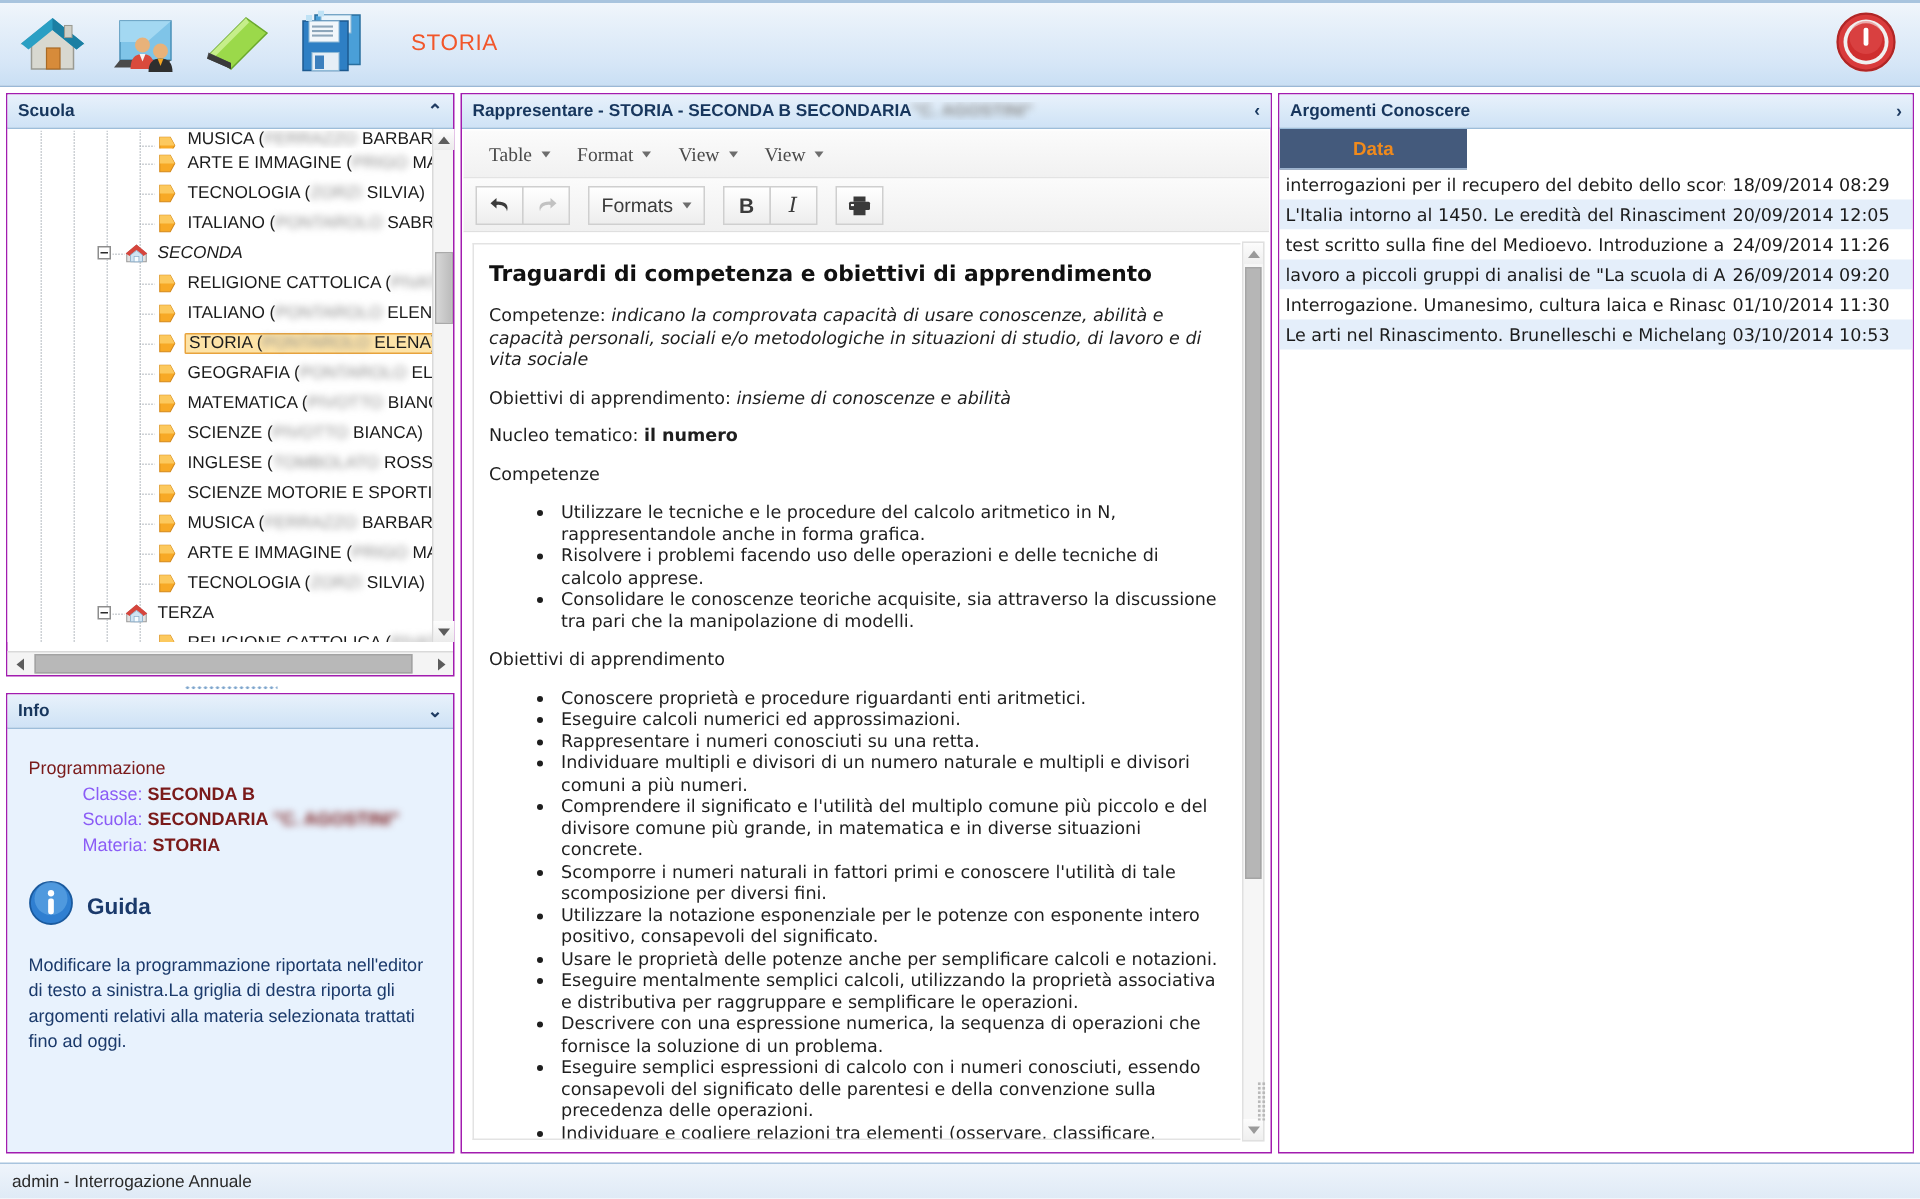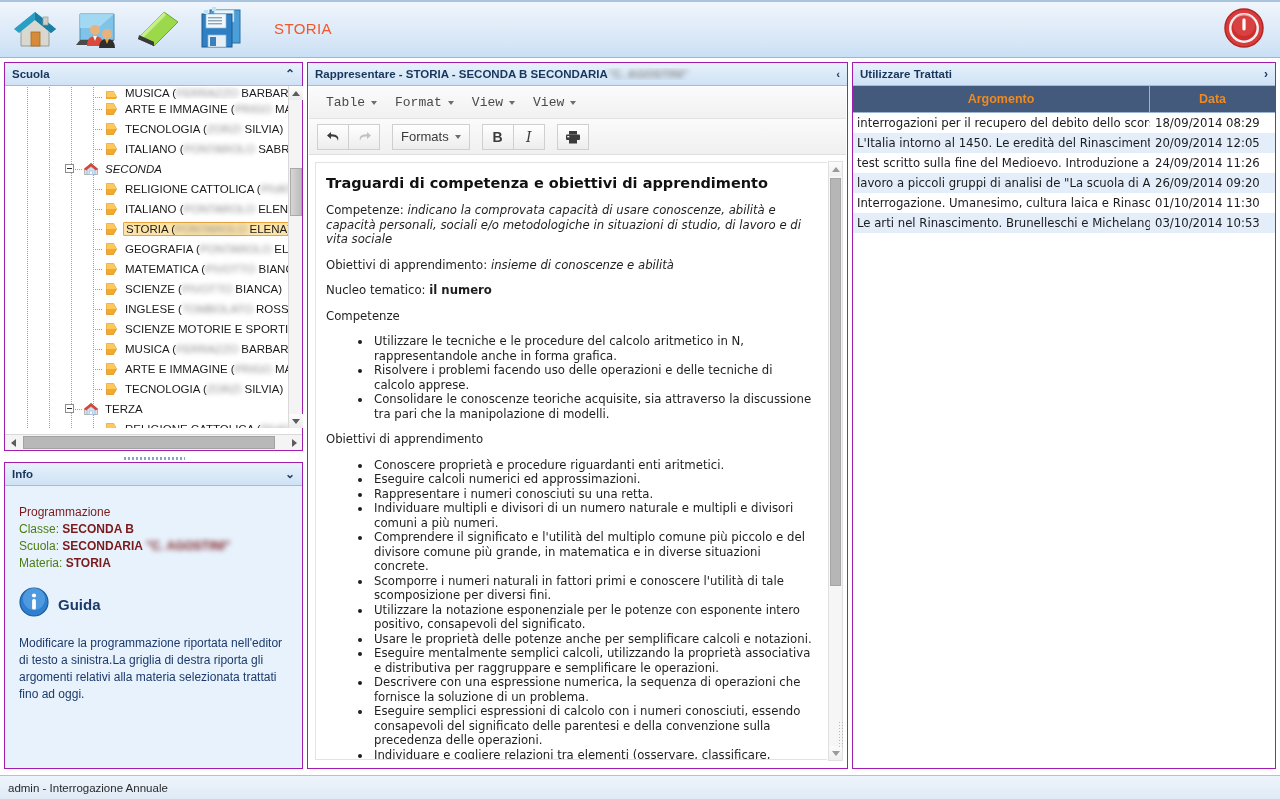--- a/index.html
+++ b/index.html
@@ -155,21 +155,21 @@
   #info-panel { left: 4px; top: 404px; width: 299px; height: 307px; }
   #info-body {
     position: absolute; left: 0; top: 23px; width: 297px; height: 282px;
     background: #e8f2fd; padding: 18px 14px 0 14px;
   }
   .info-line {
     font-size: 12px; color: #7a1a1a; line-height: 17px;
     font-family: "Liberation Sans", sans-serif;
   }
   .info-line b { color: #7a1a1a; }
-  .info-label { color: #4d7c0f; }
+  .info-label { color: #8b5cf6; margin-left: 36px; }
   #guida-row { display: flex; align-items: center; margin-top: 15px; }
   #guida-text {
     margin-left: 9px; font-size: 15px; font-weight: bold; color: #1b3a6b;
     font-family: "Liberation Sans", sans-serif;
   }
   #guida-desc {
     margin-top: 14px; font-size: 12px; color: #1b3a6b; line-height: 17px;
     font-family: "Liberation Sans", sans-serif; max-width: 272px;
   }
 
@@ -185,21 +185,21 @@
   }
   #editor-head .eh-title { flex: 1; white-space: nowrap; overflow: hidden; }
   #menubar {
     position: absolute; left: 1px; top: 24px; width: 537px; height: 32px;
     background: linear-gradient(to bottom,#fbfbfb,#f1f1f1);
     border-bottom: 1px solid #e3e3e3;
     display: flex; align-items: center; padding-left: 8px;
   }
   .menu-item {
     padding: 4px 9px; font-size: 13px; color: #4a4a4a; cursor: pointer;
-    font-family: Liberation Mono, monospace; border-radius: 2px;
+    font-family: Liberation Serif, serif; border-radius: 2px;
     display: flex; align-items: center; gap: 6px;
   }
   .caret-dn { width:0;height:0;border-left:3.5px solid transparent;border-right:3.5px solid transparent;border-top:4px solid #6d6d6d; }
 
   #toolbar {
     position: absolute; left: 1px; top: 56px; width: 537px; height: 36px;
     background: linear-gradient(to bottom,#fbfbfb,#f0f0f0);
     border-bottom: 1px solid #dfdfdf;
     display: flex; align-items: center; padding-left: 8px; gap: 0px;
   }
@@ -801,26 +801,25 @@
         <div class="dsv-arrow" style="bottom:0;">
             <div class="tri tri-down" style="border-top-color:#9a9a9a;"></div>
           </div>
       </div>
       <div id="doc-h-grip"></div>
     </div>
   </div>
 
   <div id="argomenti-panel" class="panel">
     <div class="panel-head">
-      <span class="ph-title">Utilizzare Trattati</span>
+      <span class="ph-title">Argomenti Conoscere</span>
       <span class="ph-chev">›</span>
     </div>
     <div id="grid-wrap">
       <div id="grid-header">
-          <div class="gh-cell" style="width: 297px;">Argomento</div>
           <div class="gh-cell" style="width: 125px;">Data</div>
         </div>
       <div id="grid-body">
           <div class="grid-row odd">
             <div class="gr-cell c-arg">interrogazioni per il recupero del debito dello scorso</div>
             <div class="gr-cell c-date">18/09/2014 08:29</div>
           </div>
           <div class="grid-row even">
             <div class="gr-cell c-arg">L'Italia intorno al 1450. Le eredità del Rinascimento</div>
             <div class="gr-cell c-date">20/09/2014 12:05</div>

